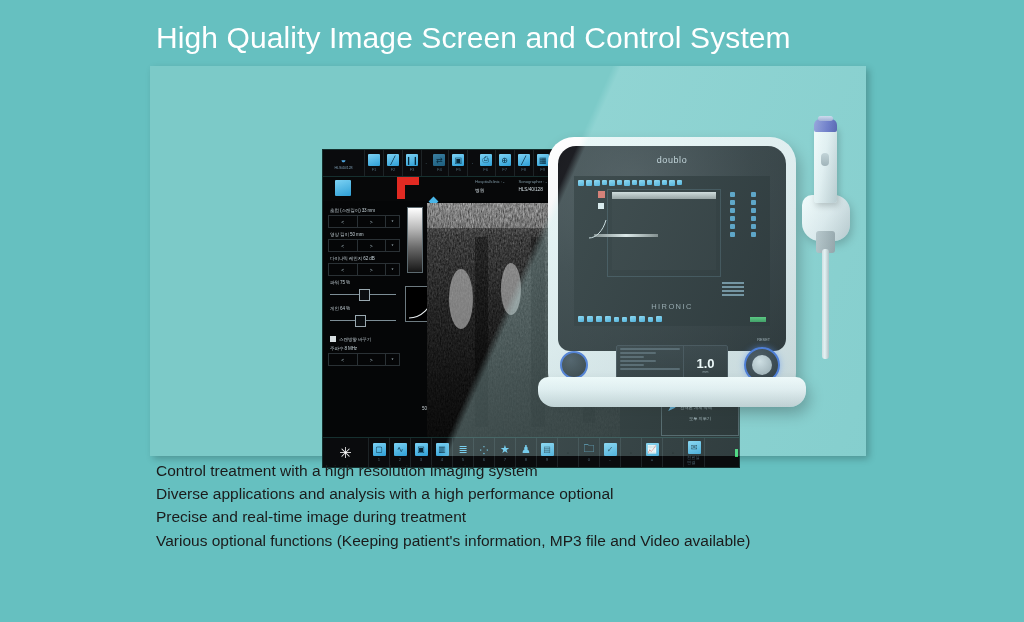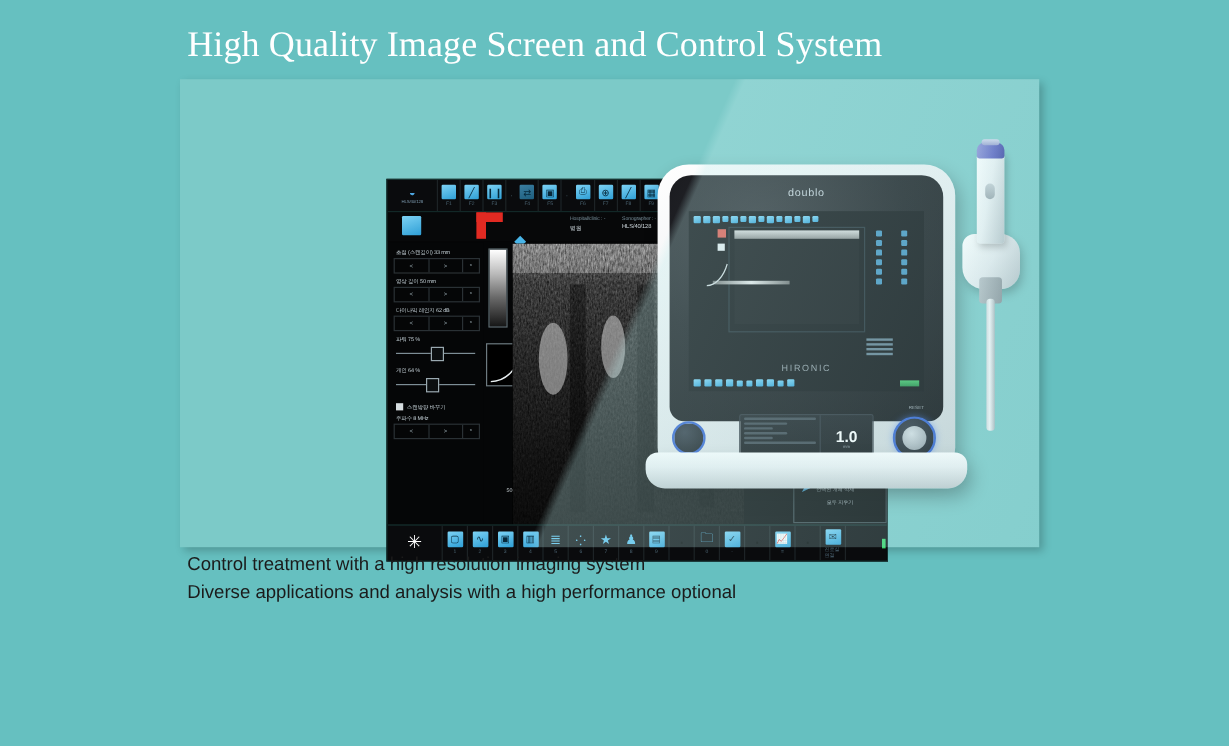--- a/index.html
+++ b/index.html
@@ -9,21 +9,20 @@
     background: #66c0c0;
     font-family: "Liberation Sans", sans-serif;
   }
   #root { position: relative; width: 1024px; height: 622px; background: #66c0c0; }
 
   
   .page-title {
     position: absolute; left: 156px; top: 21px;
     font-size: 30px; color: #ffffff; letter-spacing: .1px;
     white-space: nowrap;
-    font-family: Liberation Serif, serif;
   }
 
   
   .panel-frame {
     position: absolute; left: 150px; top: 66px;
     width: 716px; height: 390px;
     background: #7ccac8;
     box-shadow: 3px 3px 7px rgba(0,0,0,.22);
   }
 
@@ -851,15 +850,17 @@
       <div class="probe-neck"></div>
       <div class="probe-cable"></div>
     </div>
 
     <div class="sheen"></div>
   </div>
 
   <div class="bullets">
     <div>Control treatment with a high resolution imaging system</div>
     <div>Diverse applications and analysis with a high performance optional</div>
+    <div>Precise and real-time image during treatment</div>
+    <div>Various optional functions (Keeping patient's information, MP3 file and Video available)</div>
   </div>
 
 </div>
 
 </body></html>

